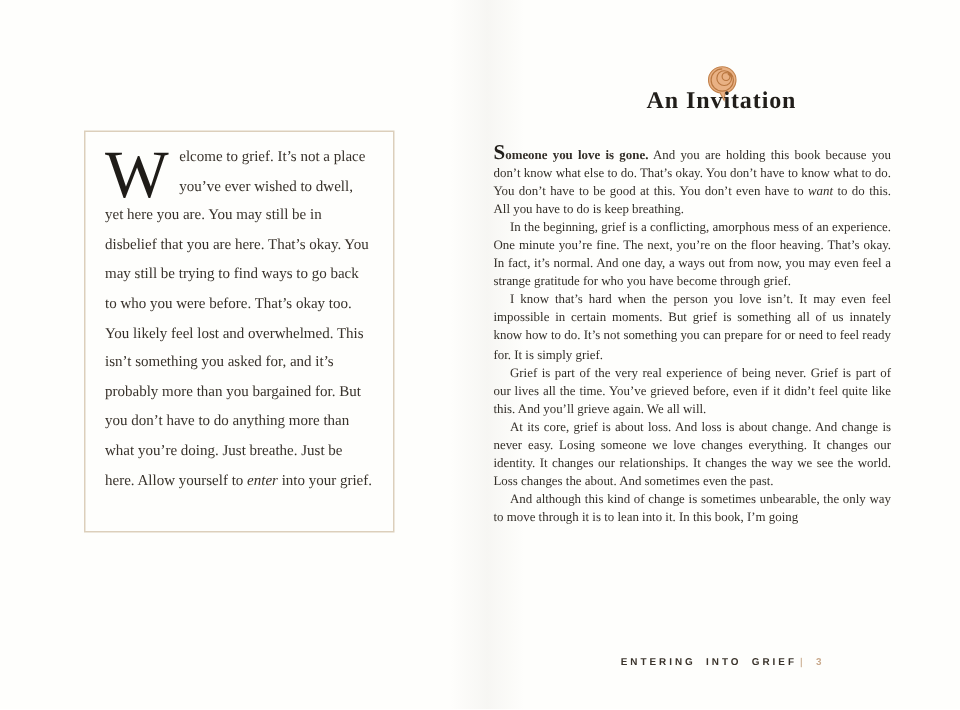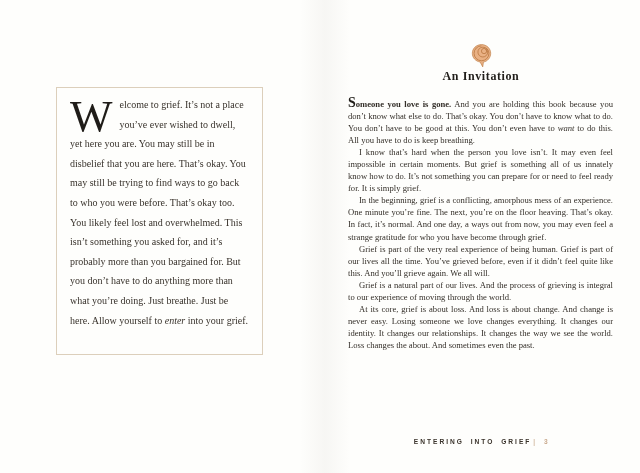--- a/index.html
+++ b/index.html
@@ -43,32 +43,32 @@
 
   
   .chapter-icon {
     position: absolute;
     left: 348px; top: 43px;
     width: 266px;
     text-align: center;
   }
   .chapter-title {
     position: absolute;
-    left: 348px; top: 69px;
+    left: 348px; top: 59px;
     width: 266px;
     margin: 0;
     text-align: center;
-    font-size: 12px;
+    font-size: 16px;
     font-weight: bold;
     letter-spacing: 0.6px;
     color: #211e1a;
   }
   .body-text {
     position: absolute;
-    left: 348px; top: 97px;
+    left: 329px; top: 97px;
     width: 265px;
     font-size: 8.6px;
     line-height: 12.05px;
     color: #332e28;
     text-align: justify;
   }
   .body-text p { margin: 0; text-indent: 11px; }
   .body-text p.opening { text-indent: 0; }
   .opening-cap { font-size: 14px; font-weight: bold; color: #211e1a; }
   .opening b { font-weight: bold; }
@@ -106,24 +106,24 @@
       <svg width="21" height="25" viewBox="0 0 24 28" aria-hidden="true">
         <path d="M12 1.5 C6.2 1.5 1.5 6 1.5 11.5 C1.5 16.6 5.3 20.6 10.4 21.4 L13.4 27 L14.2 21.5 C19 20.6 22.5 16.5 22.5 11.5 C22.5 6 17.8 1.5 12 1.5 Z" fill="#e9b184" stroke="#c2824c" stroke-width="0.8"></path>
         <path fill="none" stroke="#b97740" stroke-width="0.9" d="M12 3 a8.5 8.5 0 1 0 8.5 8.5 a7 7 0 0 0 -7 -7 a5.6 5.6 0 1 0 5.6 5.6 a4.2 4.2 0 0 0 -4.2 -4.2 a3 3 0 1 0 3 3 a1.7 1.7 0 0 0 -1.7 -1.7"></path>
       </svg>
     </div>
 
     <h1 class="chapter-title">An Invitation</h1>
 
     <div class="body-text">
       <p class="opening"><span class="opening-cap">S</span><b>omeone you love is gone.</b><span> And you are holding this book because you don’t know what else to do. That’s okay. You don’t have to know what to do. You don’t have to be good at this. You don’t even have to </span><em>want</em><span> to do this. All you have to do is keep breathing.</span></p>
+      <p>In the beginning, grief is a conflicting, amorphous mess of an experience. One minute you’re fine. The next, you’re on the floor heaving. That’s okay. In fact, it’s normal. And one day, a ways out from now, you may even feel a strange gratitude for who you have become through grief.</p>
       <p>I know that’s hard when the person you love isn’t. It may even feel impossible in certain moments. But grief is something all of us innately know how to do. It’s not something you can prepare for or need to feel ready for. It is simply grief.</p>
-      <p>In the beginning, grief is a conflicting, amorphous mess of an experience. One minute you’re fine. The next, you’re on the floor heaving. That’s okay. In fact, it’s normal. And one day, a ways out from now, you may even feel a strange gratitude for who you have become through grief.</p>
-      <p>Grief is part of the very real experience of being human. Grief is part of our lives all the time. You’ve grieved before, even if it didn’t feel quite like this. And you’ll grieve again. We all will.</p>
-      <p>Grief is a natural part of our lives. And the process of grieving is integral to our experience of moving through the world.</p>
+      <p>Grief is part of the very real experience of being never. Grief is part of our lives all the time. You’ve grieved before, even if it didn’t feel quite like this. And you’ll grieve again. We all will.</p>
       <p>At its core, grief is about loss. And loss is about change. And change is never easy. Losing someone we love changes everything. It changes our identity. It changes our relationships. It changes the way we see the world. Loss changes the about. And sometimes even the past.</p>
+      <p>And although this kind of change is sometimes unbearable, the only way to move through it is to lean into it. In this book, I’m going</p>
     </div>
 
     <div class="running-footer">
       <span>ENTERING INTO GRIEF</span><span class="sep">|</span> <span class="pagenum">3</span>
     </div>
   </div>
 </div>
 
 </body></html>

